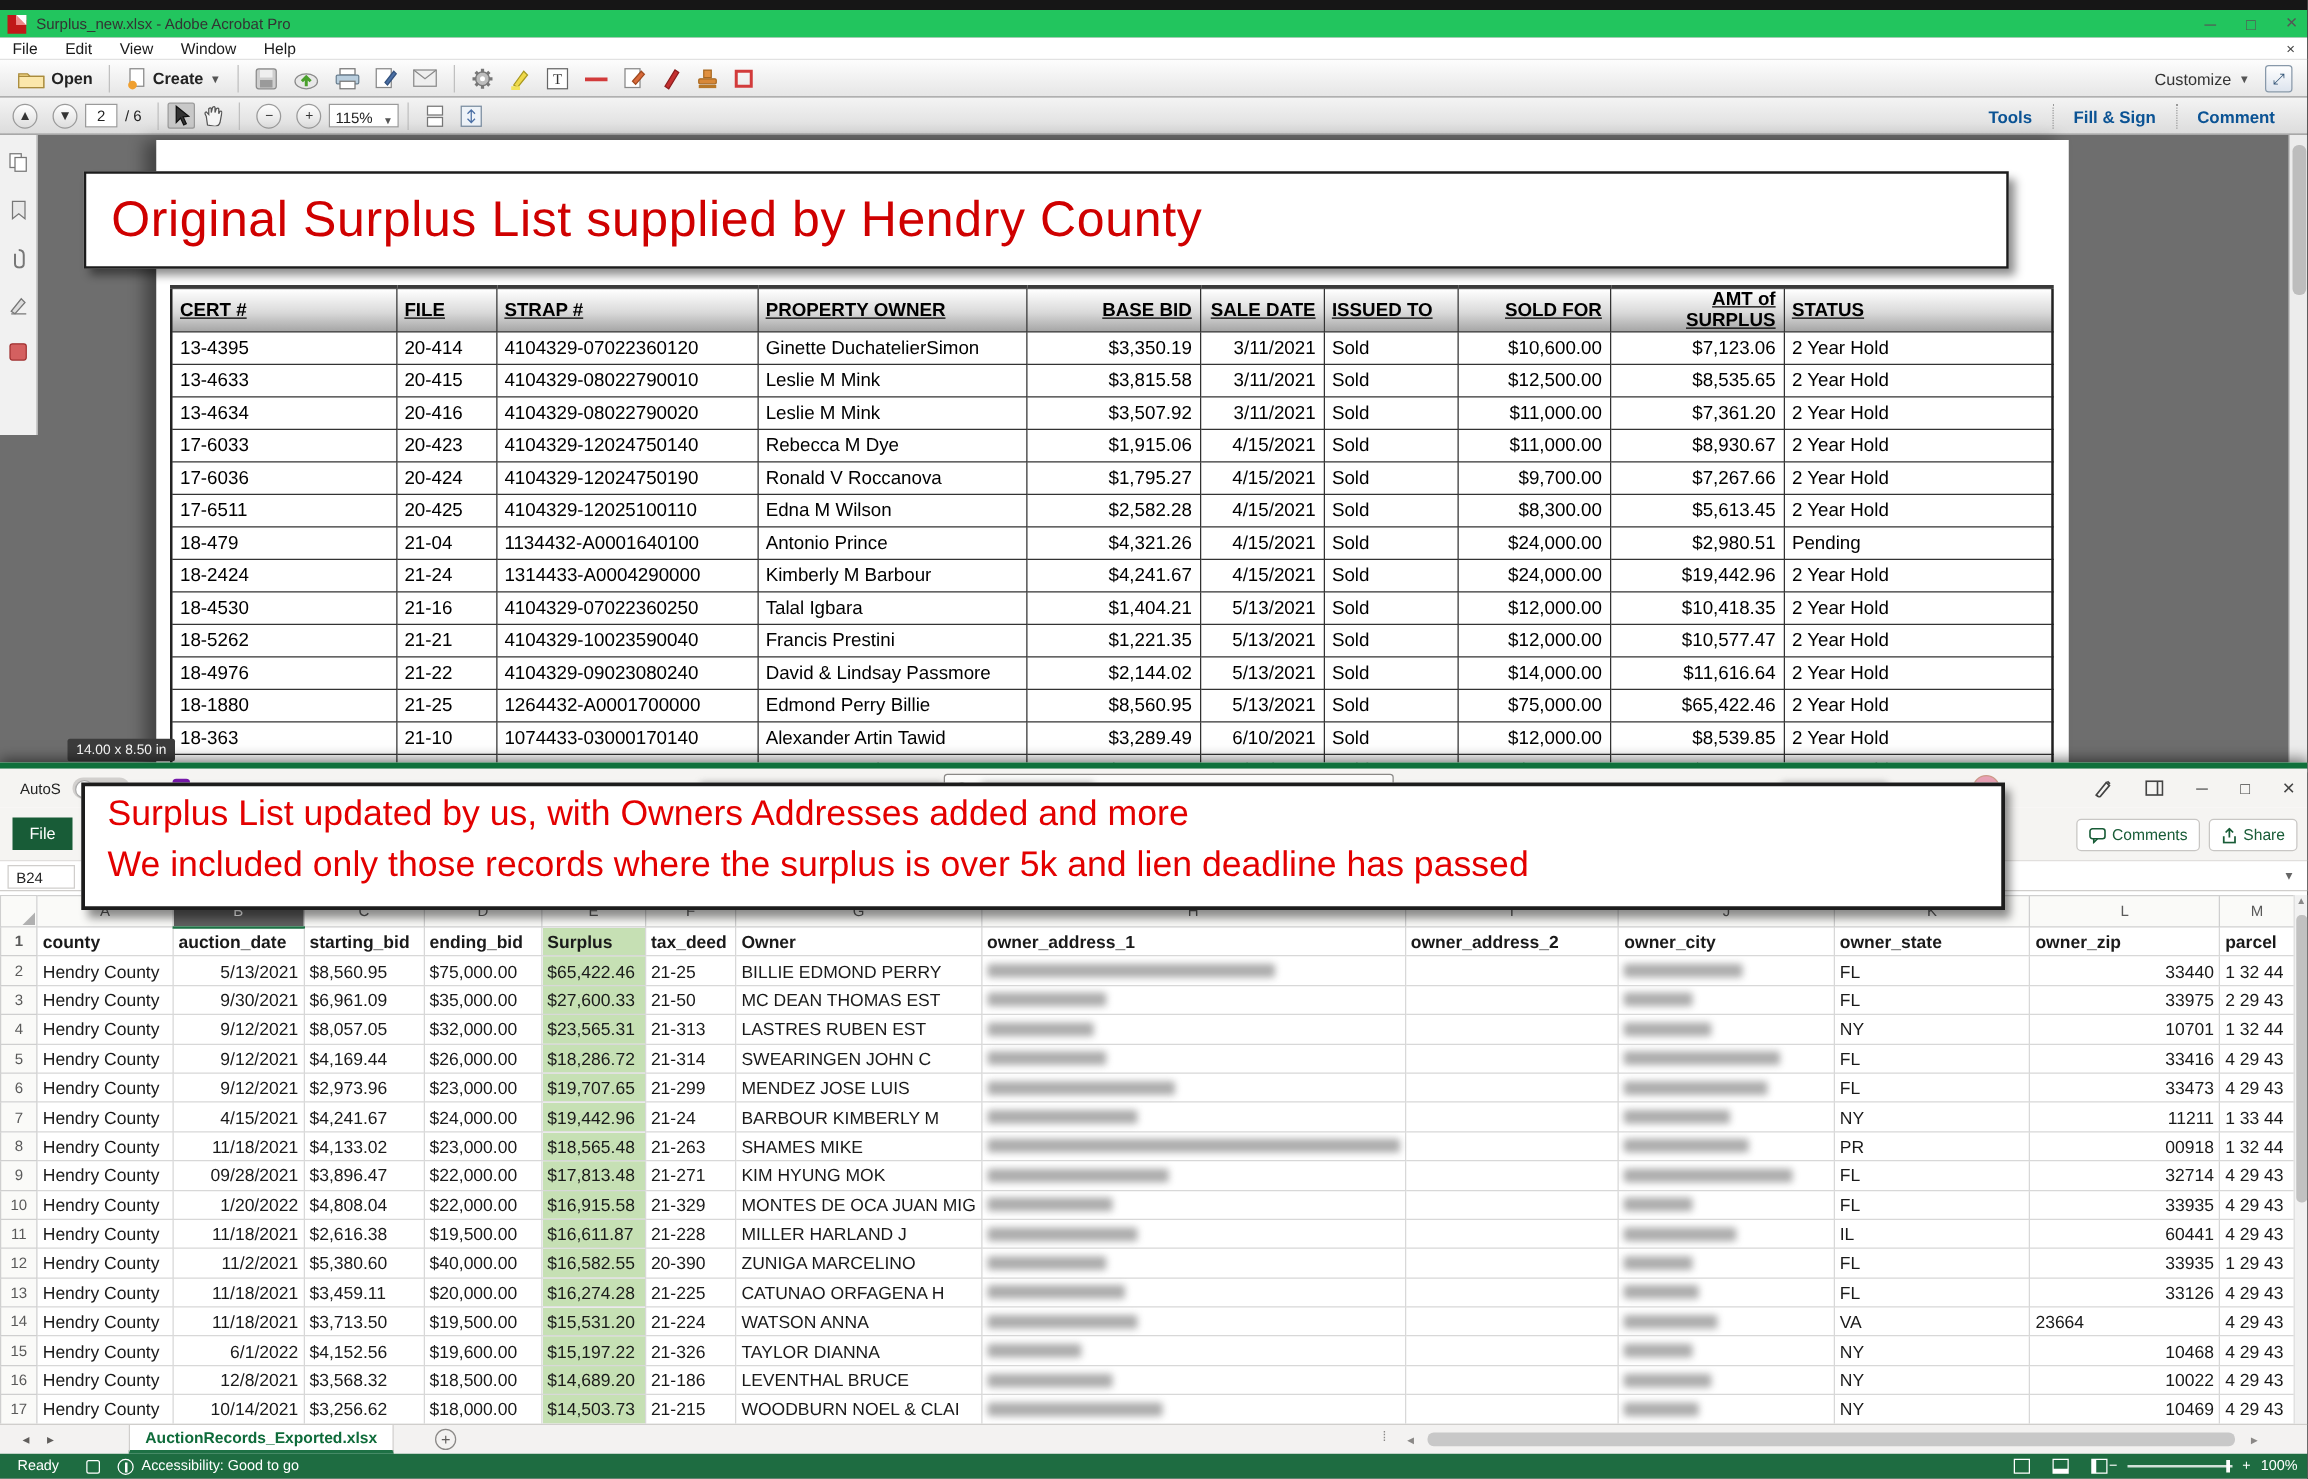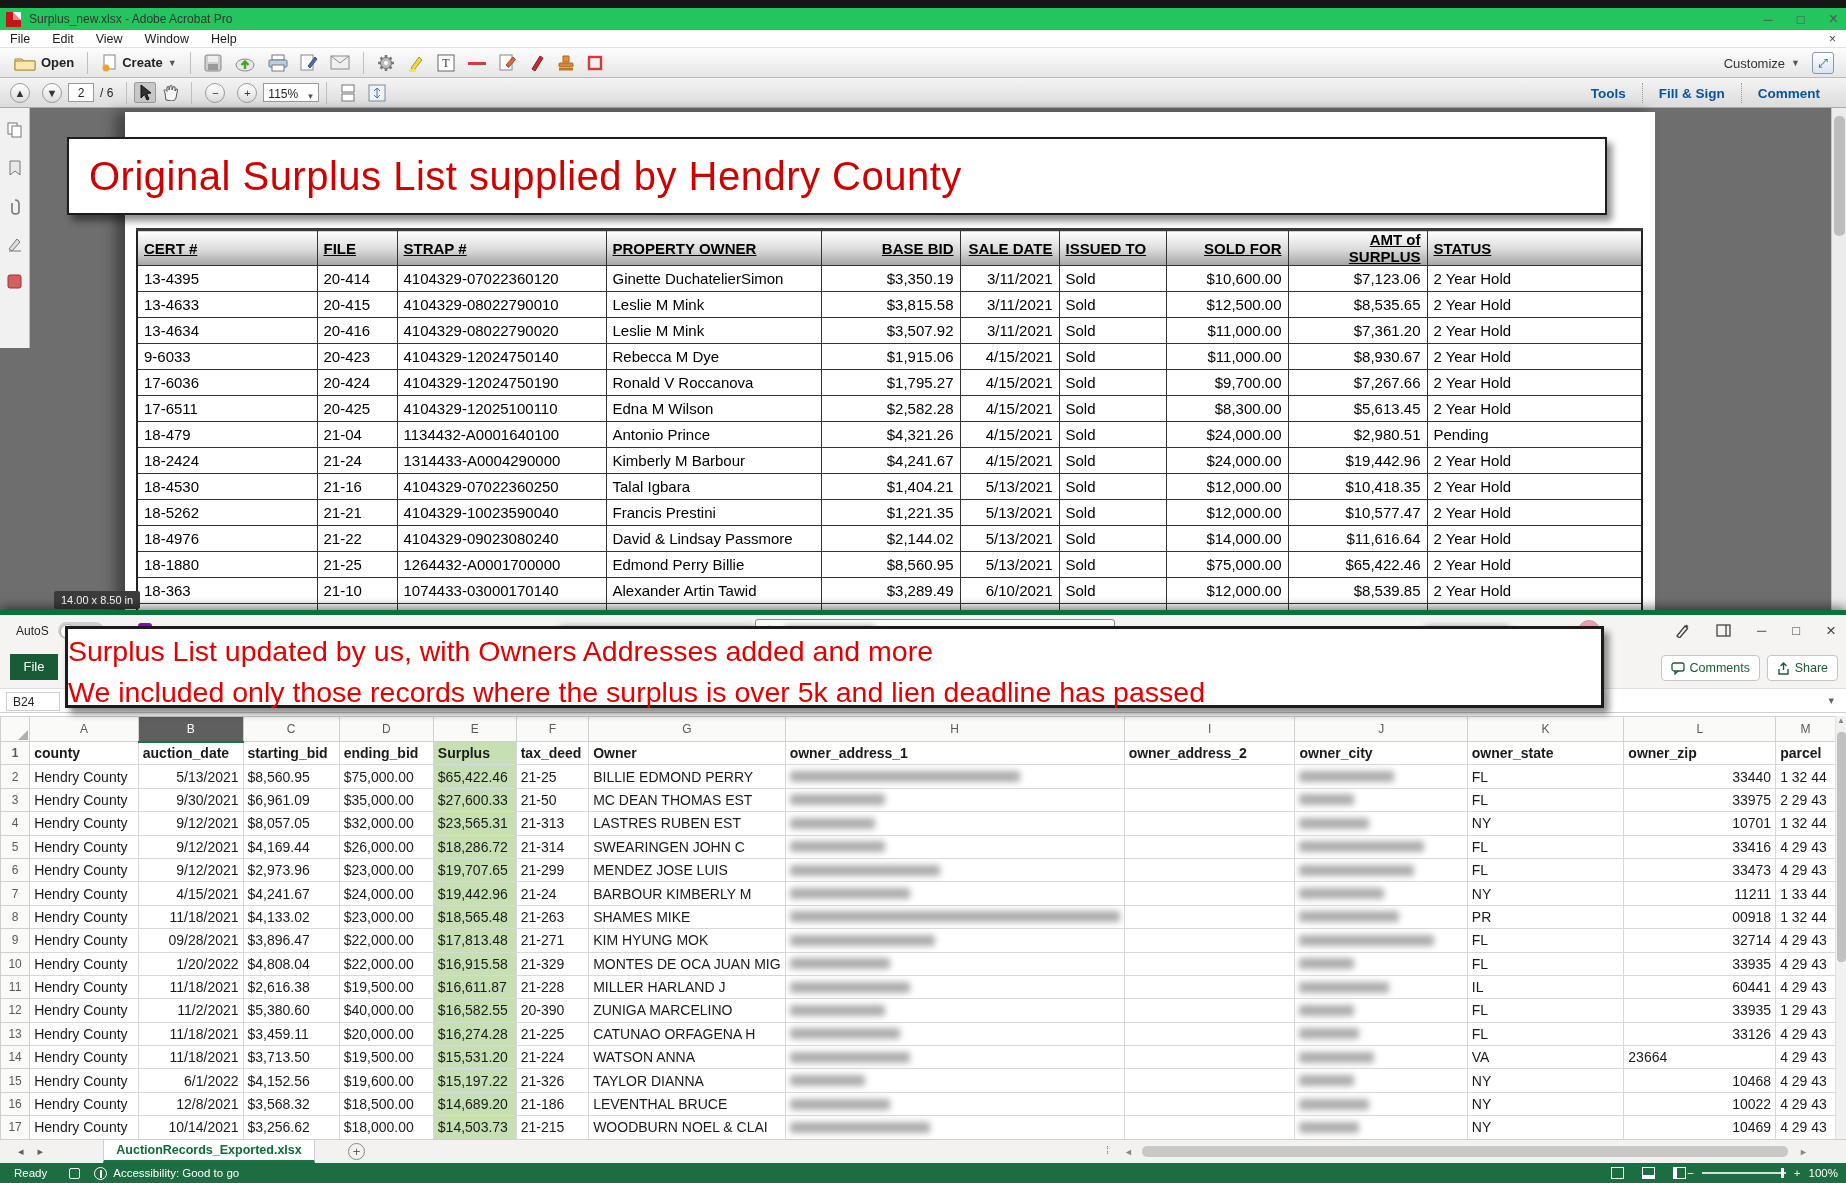--- a/index.html
+++ b/index.html
@@ -98,23 +98,23 @@
                   color:#fff; font-size:13px; text-align:center; line-height:26px; }
   .pill-btn     { position:absolute; top:9px; height:26px; background:#fff; border:1px solid #c8c6c4;
                   border-radius:4px; display:flex; align-items:center; gap:5px; padding:0 9px;
                   font-size:12.5px; color:#185c37; }
   .xl-formula   { position:absolute; left:0; top:78px; width:1846px; height:25px; background:#ffffff;
                   border-top:1px solid #e1dfdd; border-bottom:1px solid #d0cecc; }
   .namebox      { position:absolute; left:6px; top:3px; width:54px; height:19px; border:1px solid #d0cecc;
                   background:#fff; font-size:12px; color:#222; padding:2px 6px; }
   .fx-chev      { position:absolute; right:12px; top:5px; color:#666; font-size:11px; }
 
-  .xl-annot     { position:absolute; left:65px; top:16px; width:1539px; height:82px; background:#ffffff;
+  .xl-annot     { position:absolute; left:65px; top:16px; width:1539px; height:102px; background:#ffffff;
                   border:3px solid #1c1c1c; box-shadow:5px 6px 7px rgba(0,0,0,0.45); z-index:20;
-                  padding:2px 0 0 0; }
+                  padding:2px 0 0 18px; }
   .xl-annot div { color:#e30000; font-size:28.5px; line-height:41px; white-space:nowrap; }
 
   .xl-gridwrap  { position:absolute; left:0; top:106px; width:1836px; height:423px; overflow:hidden; background:#fff; }
   #xl-table     { border-collapse:collapse; table-layout:fixed; font-size:14px; color:#1a1a1a; }
   #xl-table td  { border:1px solid #d8d8d8; height:23.4px; padding:0 4px; white-space:nowrap; overflow:hidden; }
   #xl-table tr.letters td { background:#fafaf8; color:#5a5a5a; font-size:12px; text-align:center;
                   height:25px; border-color:#cfcfcf; }
   #xl-table tr.letters td.selcol { background:#5f5f5f; color:#fff; border-bottom:2px solid #1e7145; }
   #xl-table td.gut { background:#fafaf8; color:#5a5a5a; font-size:12px; text-align:center; border-color:#cfcfcf; }
   #xl-table tr.hdr td { font-weight:bold; }
@@ -420,21 +420,21 @@
             <td class="al">4104329-08022790020</td>
             <td class="al">Leslie M Mink</td>
             <td class="ar">$3,507.92</td>
             <td class="ar">3/11/2021</td>
             <td class="al">Sold</td>
             <td class="ar">$11,000.00</td>
             <td class="ar">$7,361.20</td>
             <td class="al">2 Year Hold</td>
           </tr>
           <tr>
-            <td class="al">9-6033</td>
+            <td class="al">17-6033</td>
             <td class="al">20-423</td>
             <td class="al">4104329-12024750140</td>
             <td class="al">Rebecca M Dye</td>
             <td class="ar">$1,915.06</td>
             <td class="ar">4/15/2021</td>
             <td class="al">Sold</td>
             <td class="ar">$11,000.00</td>
             <td class="ar">$8,930.67</td>
             <td class="al">2 Year Hold</td>
           </tr>

